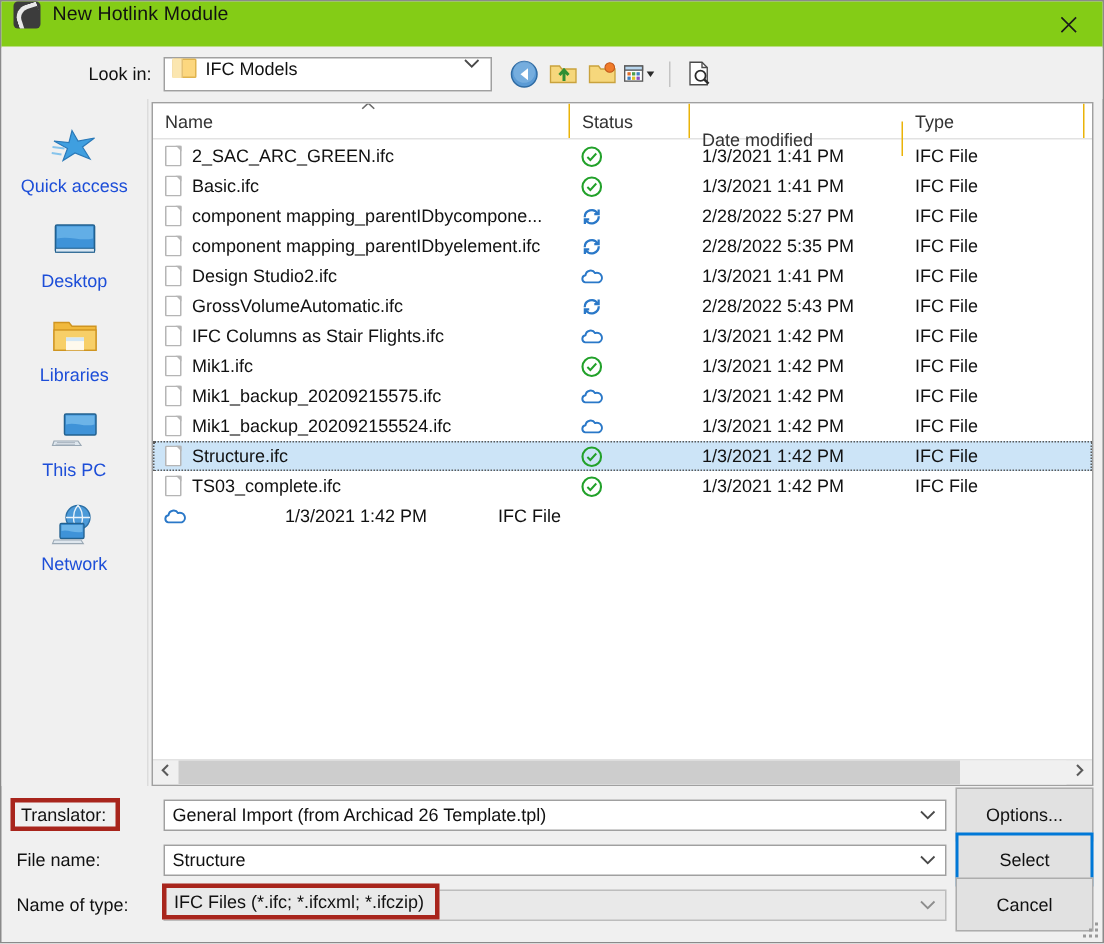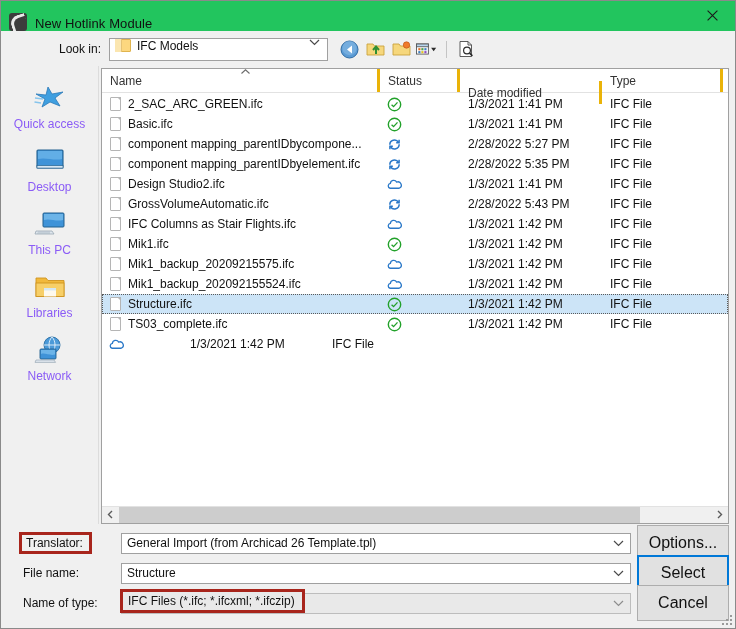--- a/index.html
+++ b/index.html
@@ -15,22 +15,22 @@
     position: relative;
     width: 736px; height: 629px;
     background: #f0f0f0;
     border: 1px solid #8a8a8a;
     display: flex; flex-direction: column;
   }
 
   
   .titlebar {
     height: 31px; flex: 0 0 31px;
-    background: #22c55e;
-    display: flex; align-items: flex-end;
+    background: #84cc16;
+    display: flex; align-items: flex-start;
     border-bottom: 1px solid #f0f0f0;
   }
   .title-icon {
     width: 18px; height: 18px; margin-left: 8px; margin-right: 8px;
     border-radius: 3px;
     background: #3c3c3c;
     position: relative; overflow: hidden; flex: 0 0 18px;
   }
   .title-icon::before {
     content: ""; position: absolute;
@@ -107,21 +107,21 @@
     border-right: 1px solid #dcdcdc;
     padding-top: 12px;
   }
   .place {
     height: 63px;
     display: flex; flex-direction: column;
     align-items: center; justify-content: flex-start;
     gap: 3px; padding-top: 4px;
   }
   .place-icon { width: 34px; height: 32px; display: flex; align-items: center; justify-content: center; }
-  .place-label { font-size: 12px; color: #8b5cf6; }
+  .place-label { font-size: 12px; color: #1d4ed8; }
 
   .list-area {
     flex: 1 1 auto; min-width: 0;
     display: flex; flex-direction: column;
     padding: 2px 6px 0 2px;
   }
   .list-frame {
     flex: 1 1 auto; min-height: 0;
     border: 1px solid #a0a0a0;
     background: #fff;
@@ -129,21 +129,21 @@
     overflow: hidden;
   }
   .col-head {
     height: 24px; flex: 0 0 24px;
     display: flex; align-items: center;
     background: #fff; border-bottom: 1px solid #e2e2e2;
     font-size: 12px; color: #333;
     position: relative;
   }
   .ch { position: relative; height: 100%; display: flex; align-items: center;
-        padding-left: 8px; border-right: 3px solid #eab308; overflow: hidden; white-space: nowrap; }
+        padding-left: 8px; border-right: 1px solid #eab308; overflow: hidden; white-space: nowrap; }
   .ch.c-name { width: 278px; flex: 0 0 278px; }
   .ch.c-status { width: 80px; flex: 0 0 80px; }
   .ch.c-date { width: 142px; flex: 0 0 142px; margin-top: 24px; }
   .ch.c-type { width: 121px; flex: 0 0 121px; }
   .ch.c-size { flex: 1 1 auto; border-right: none; }
   .sort-chevron {
     position: absolute; left: 138px; top: -3px;
     color: #666; font-size: 10px;
   }
 
@@ -186,21 +186,21 @@
   .hs-track { flex: 1 1 auto; height: 17px; background: #f0f0f0; position: relative; }
   .hs-thumb {
     position: absolute; left: 0; top: 0; height: 17px; width: 88%;
     background: #cdcdcd;
   }
 
   
   .bottom { flex: 0 0 auto; padding: 6px 0 8px 0; }
   .field-row {
     display: flex; align-items: center;
-    height: 26px; margin-bottom: 4px; padding-left: 12px;
+    height: 26px; margin-bottom: 4px;
   }
   .field-label-wrap {
     width: 108px; flex: 0 0 108px;
     display: flex; align-items: center; justify-content: flex-start;
     padding-left: 6px;
   }
   .field-label {
     font-size: 12px; color: #111;
     padding: 2px 4px;
   }
@@ -227,21 +227,21 @@
     padding: 2px 7px 2px 5px;
     background: #e9e9e9;
     font-size: 12px; color: #111;
     z-index: 3;
   }
 
   .btn-col { width: 104px; flex: 0 0 104px; display: flex; justify-content: center; }
   .btn {
     width: 92px; height: 36px;
     background: #e1e1e1; border: 1px solid #adadad;
-    font-size: 16px; color: #111;
+    font-size: 12px; color: #111;
     display: flex; align-items: center; justify-content: center;
   }
   .btn.focused { border: 2px solid #0078d7; }
 
   .resize-grip {
     position: absolute; right: 3px; bottom: 3px;
     width: 11px; height: 11px;
   }
   .resize-grip i {
     position: absolute; width: 2px; height: 2px; background: #9a9a9a;
@@ -338,38 +338,38 @@
             <rect x="3" y="2" width="26" height="18" rx="1" fill="#3f93d8" stroke="#23618f" stroke-width="1.1"></rect>
             <path d="M4 3 h24 v8 C20 13 12 9 4 11 Z" fill="#62aee6"></path>
             <rect x="3" y="17.5" width="26" height="2.6" fill="#d7e6f2" stroke="#23618f" stroke-width="0.7"></rect>
           </svg>
         </span>
         <span class="place-label">Desktop</span>
       </div>
       <div class="place">
         <span class="place-icon">
           <svg width="32" height="26" viewBox="0 0 32 26">
+            <path d="M2 4 h10 l2 2.5 H30 v16 H2 Z" fill="#f1b93c" stroke="#cf9420" stroke-width="0.9"></path>
+            <rect x="2" y="9" width="28" height="13.5" fill="#f7cf68" stroke="#cf9420" stroke-width="0.9"></rect>
+            <rect x="10" y="14" width="12" height="8.5" fill="#ffffff" opacity="0.88"></rect>
+            <rect x="10" y="14" width="12" height="2.4" fill="#d3e7f5"></rect>
+          </svg>
+        </span>
+        <span class="place-label">Libraries</span>
+      </div>
+      <div class="place">
+        <span class="place-icon">
+          <svg width="32" height="26" viewBox="0 0 32 26">
             <rect x="9" y="2" width="21" height="14" rx="1" fill="#3f93d8" stroke="#23618f" stroke-width="1"></rect>
             <path d="M10 3 h19 v6 C22 11 16 7 10 9 Z" fill="#6cb4e8"></path>
             <path d="M2 20 h16 l2 3 H1 Z" fill="#dfe7ee" stroke="#9aa8b4" stroke-width="0.8"></path>
             <path d="M4 21 h12 M3 22.2 h13" stroke="#aeb9c4" stroke-width="0.7"></path>
           </svg>
         </span>
         <span class="place-label">This PC</span>
-      </div>
-      <div class="place">
-        <span class="place-icon">
-          <svg width="32" height="26" viewBox="0 0 32 26">
-            <path d="M2 4 h10 l2 2.5 H30 v16 H2 Z" fill="#f1b93c" stroke="#cf9420" stroke-width="0.9"></path>
-            <rect x="2" y="9" width="28" height="13.5" fill="#f7cf68" stroke="#cf9420" stroke-width="0.9"></rect>
-            <rect x="10" y="14" width="12" height="8.5" fill="#ffffff" opacity="0.88"></rect>
-            <rect x="10" y="14" width="12" height="2.4" fill="#d3e7f5"></rect>
-          </svg>
-        </span>
-        <span class="place-label">Libraries</span>
       </div>
       <div class="place">
         <span class="place-icon">
           <svg width="32" height="28" viewBox="0 0 32 28">
             <circle cx="18" cy="9" r="8" fill="#4c9ad8" stroke="#2b6fa5" stroke-width="0.9"></circle>
             <path d="M10 9 h16 M18 1 c-4 4 -4 12 0 16 M18 1 c4 4 4 12 0 16" stroke="#eaf3fa" stroke-width="0.9" fill="none"></path>
             <rect x="6" y="13" width="16" height="10" rx="1" fill="#3f93d8" stroke="#23618f" stroke-width="0.9"></rect>
             <path d="M7 14 h14 v4.5 C16 20 11 16.5 7 18 Z" fill="#6cb4e8"></path>
             <path d="M2 24 h18 l1.6 2.4 H1 Z" fill="#dfe7ee" stroke="#9aa8b4" stroke-width="0.7"></path>
           </svg>

